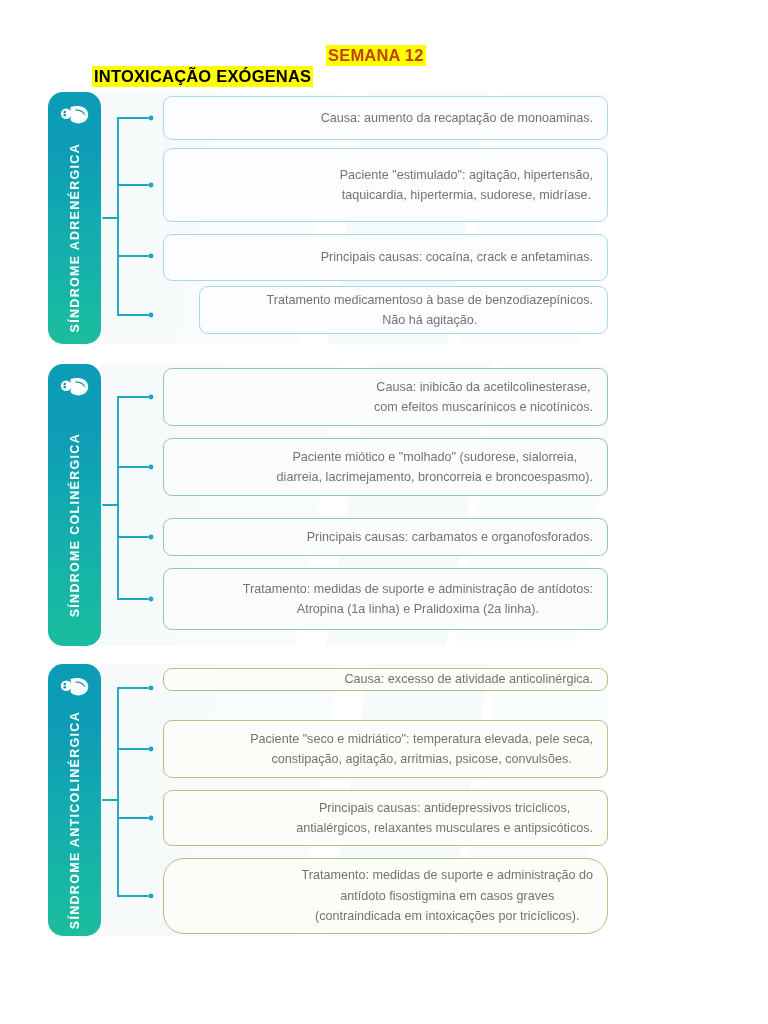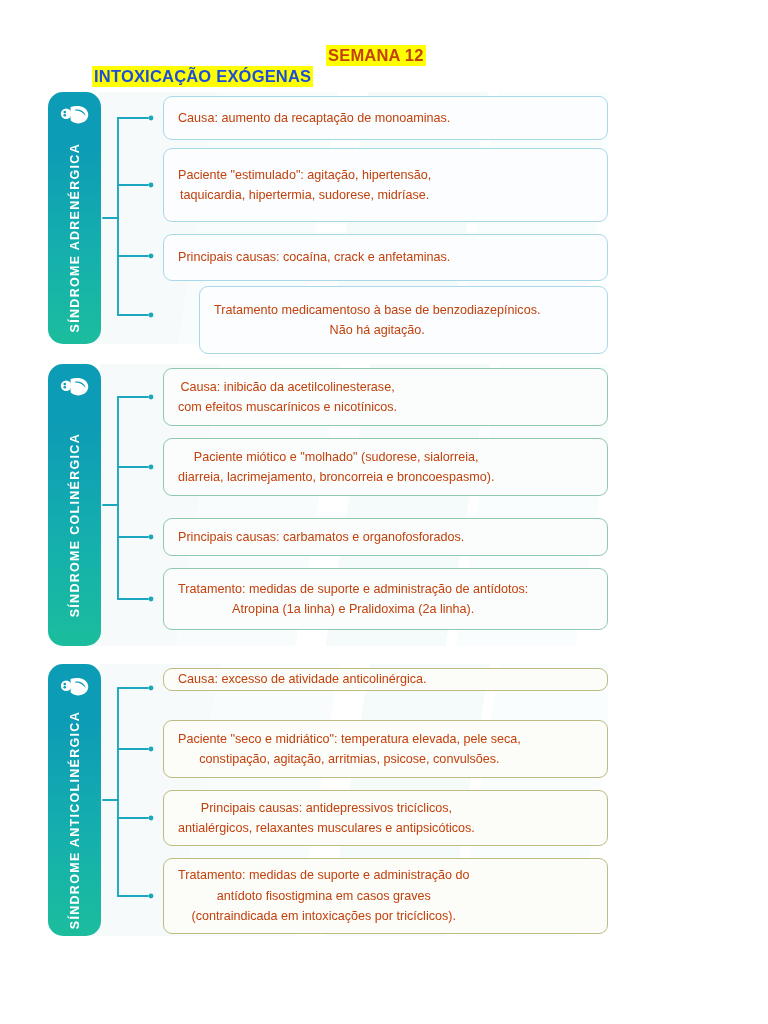--- a/index.html
+++ b/index.html
@@ -43,21 +43,21 @@
     letter-spacing: 0.2px;
     padding: 1px 2px;
     white-space: nowrap;
   }
   .title-intox {
     position: absolute;
     left: 92px;
     top: 66px;
     font-size: 16.5px;
     font-weight: bold;
-    color: #1d4ed8;
+    color: #000000;
     background: #ffff00;
     letter-spacing: 0.2px;
     padding: 1px 2px;
     white-space: nowrap;
   }
 
   
   .section {
     position: absolute;
     left: 48px;
@@ -141,25 +141,25 @@
     display: flex;
     flex-direction: column;
   }
   .box {
     box-sizing: border-box;
     border-radius: 9px;
     border: 1.4px solid #9fd6e2;
     background: #fafdfd;
     display: flex;
     align-items: center;
-    justify-content: flex-start;
+    justify-content: flex-end;
     text-align: center;
     font-size: 12.6px;
     line-height: 1.62;
-    color: #c2410c;
+    color: #737373;
     padding: 6px 14px;
   }
   .box p { margin: 0; }
 
   
   .sec-adren .box { border-color: #a9d9e6; background: #fbfdfe; }
   
   .sec-colin .box { border-color: #8fc9ae; background: #fbfdfc; }
   
   .sec-antic .box { border-color: #bdbc84; background: #fcfcf9; }
@@ -214,21 +214,21 @@
           <div class="boxes" style="position: relative;">
             <div class="box" style="position: absolute; left: 0px; right: 0px; top: 4px; height: 44px;">
               <p><span>Causa: aumento da recaptação de monoaminas.</span></p>
             </div>
             <div class="box" style="position: absolute; left: 0px; right: 0px; top: 56px; height: 74px;">
               <p><span>Paciente "estimulado":  agitação, hipertensão,</span><br><span>taquicardia, hipertermia, sudorese, midríase.</span></p>
             </div>
             <div class="box" style="position: absolute; left: 0px; right: 0px; top: 142px; height: 47px;">
               <p><span>Principais causas: cocaína, crack e anfetaminas.</span></p>
             </div>
-            <div class="box" style="position: absolute; left: 0px; right: 0px; top: 194px; height: 68px; margin-left: 36px;">
+            <div class="box" style="position: absolute; left: 0px; right: 0px; top: 194px; height: 48px; margin-left: 36px;">
               <p><span>Tratamento medicamentoso à base de benzodiazepínicos.</span><br><span>Não há agitação.</span></p>
             </div>
           </div>
         </div>
       </div>
       <div class="section sec-colin" style="top: 364px; height: 282px;">
         <div class="section-bg">
           <div class="band" style="left: 30px; background: rgb(238, 246, 247);"></div>
           <div class="band" style="left: 150px; background: rgb(244, 250, 251);"></div>
           <div class="band" style="left: 300px; background: rgb(237, 245, 246);"></div>
@@ -318,21 +318,21 @@
           <div class="boxes" style="position: relative;">
             <div class="box" style="position: absolute; left: 0px; right: 0px; top: 4px; height: 23px;">
               <p><span>Causa: excesso de atividade anticolinérgica.</span></p>
             </div>
             <div class="box" style="position: absolute; left: 0px; right: 0px; top: 56px; height: 58px;">
               <p><span>Paciente "seco e midriático": temperatura elevada, pele seca,</span><br><span>constipação, agitação, arritmias, psicose, convulsões.</span></p>
             </div>
             <div class="box" style="position: absolute; left: 0px; right: 0px; top: 126px; height: 56px;">
               <p><span>Principais causas: antidepressivos tricíclicos,</span><br><span>antialérgicos, relaxantes musculares e antipsicóticos.</span></p>
             </div>
-            <div class="box" style="position: absolute; left: 0px; right: 0px; top: 194px; height: 76px;">
+            <div class="box" style="position: absolute; left: 0px; right: 0px; top: 194px; height: 76px; border-radius: 21px;">
               <p><span>Tratamento: medidas de suporte e administração do</span><br><span>antídoto fisostigmina em casos graves</span><br><span>(contraindicada em intoxicações por tricíclicos).</span></p>
             </div>
           </div>
         </div>
       </div>
     </div>
 
 </div>
 
 </body></html>

